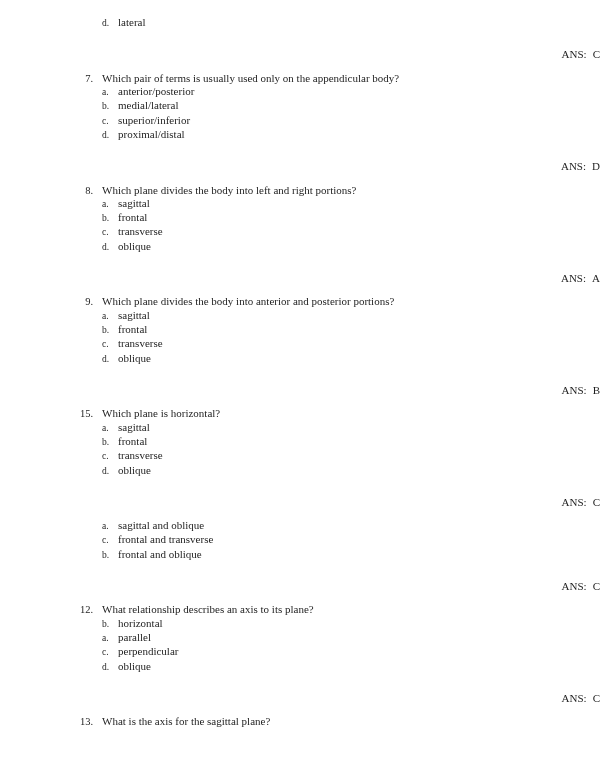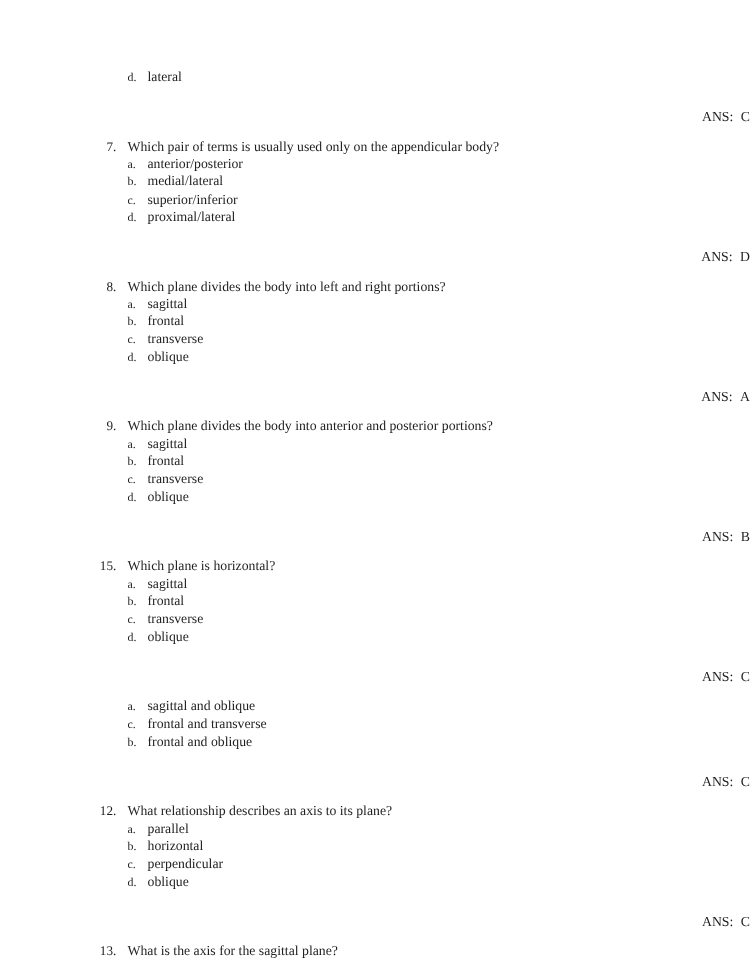--- a/index.html
+++ b/index.html
@@ -3,21 +3,21 @@
 <meta charset="utf-8">
 <style>
   html, body { margin: 0; padding: 0; }
   body { background: #ffffff; }
   .page {
     position: relative;
     width: 600px;
     height: 776px;
     background: #ffffff;
     box-sizing: border-box;
-    padding-top: 56px;
+    padding-top: 16px;
     overflow: hidden;
     font-family: "Liberation Serif", serif;
     font-size: 11px;
     line-height: 13.3px;
     color: #1e1e1e;
   }
   .q-row { display: flex; }
   .q-num {
     flex: none;
     width: 93px;
@@ -64,21 +64,21 @@
 
   <div class="option-row">
     <span class="opt-letter">b.</span><span class="opt-text">medial/lateral</span>
   </div>
 
   <div class="option-row">
     <span class="opt-letter">c.</span><span class="opt-text">superior/inferior</span>
   </div>
 
   <div class="option-row">
-    <span class="opt-letter">d.</span><span class="opt-text">proximal/lateral</span>
+    <span class="opt-letter">d.</span><span class="opt-text">proximal/distal</span>
   </div>
 </div>
       <div class="answer-row">
         <span class="ans-label">ANS:</span><span class="ans-value">D</span>
       </div>
     </div>
   </div>
 
   <div class="question">
     <div class="q-row">
@@ -190,25 +190,25 @@
   </div>
 
   <div class="question">
     <div class="q-row">
       <span class="q-num">12.</span>
       <span class="q-text">What relationship describes an axis to its plane?</span>
     </div>
     <div class="q-indent">
       <div class="options">
   <div class="option-row">
+    <span class="opt-letter">b.</span><span class="opt-text">horizontal</span>
+  </div>
+
+  <div class="option-row">
     <span class="opt-letter">a.</span><span class="opt-text">parallel</span>
-  </div>
-
-  <div class="option-row">
-    <span class="opt-letter">b.</span><span class="opt-text">horizontal</span>
   </div>
 
   <div class="option-row">
     <span class="opt-letter">c.</span><span class="opt-text">perpendicular</span>
   </div>
 
   <div class="option-row">
     <span class="opt-letter">d.</span><span class="opt-text">oblique</span>
   </div>
 </div>

